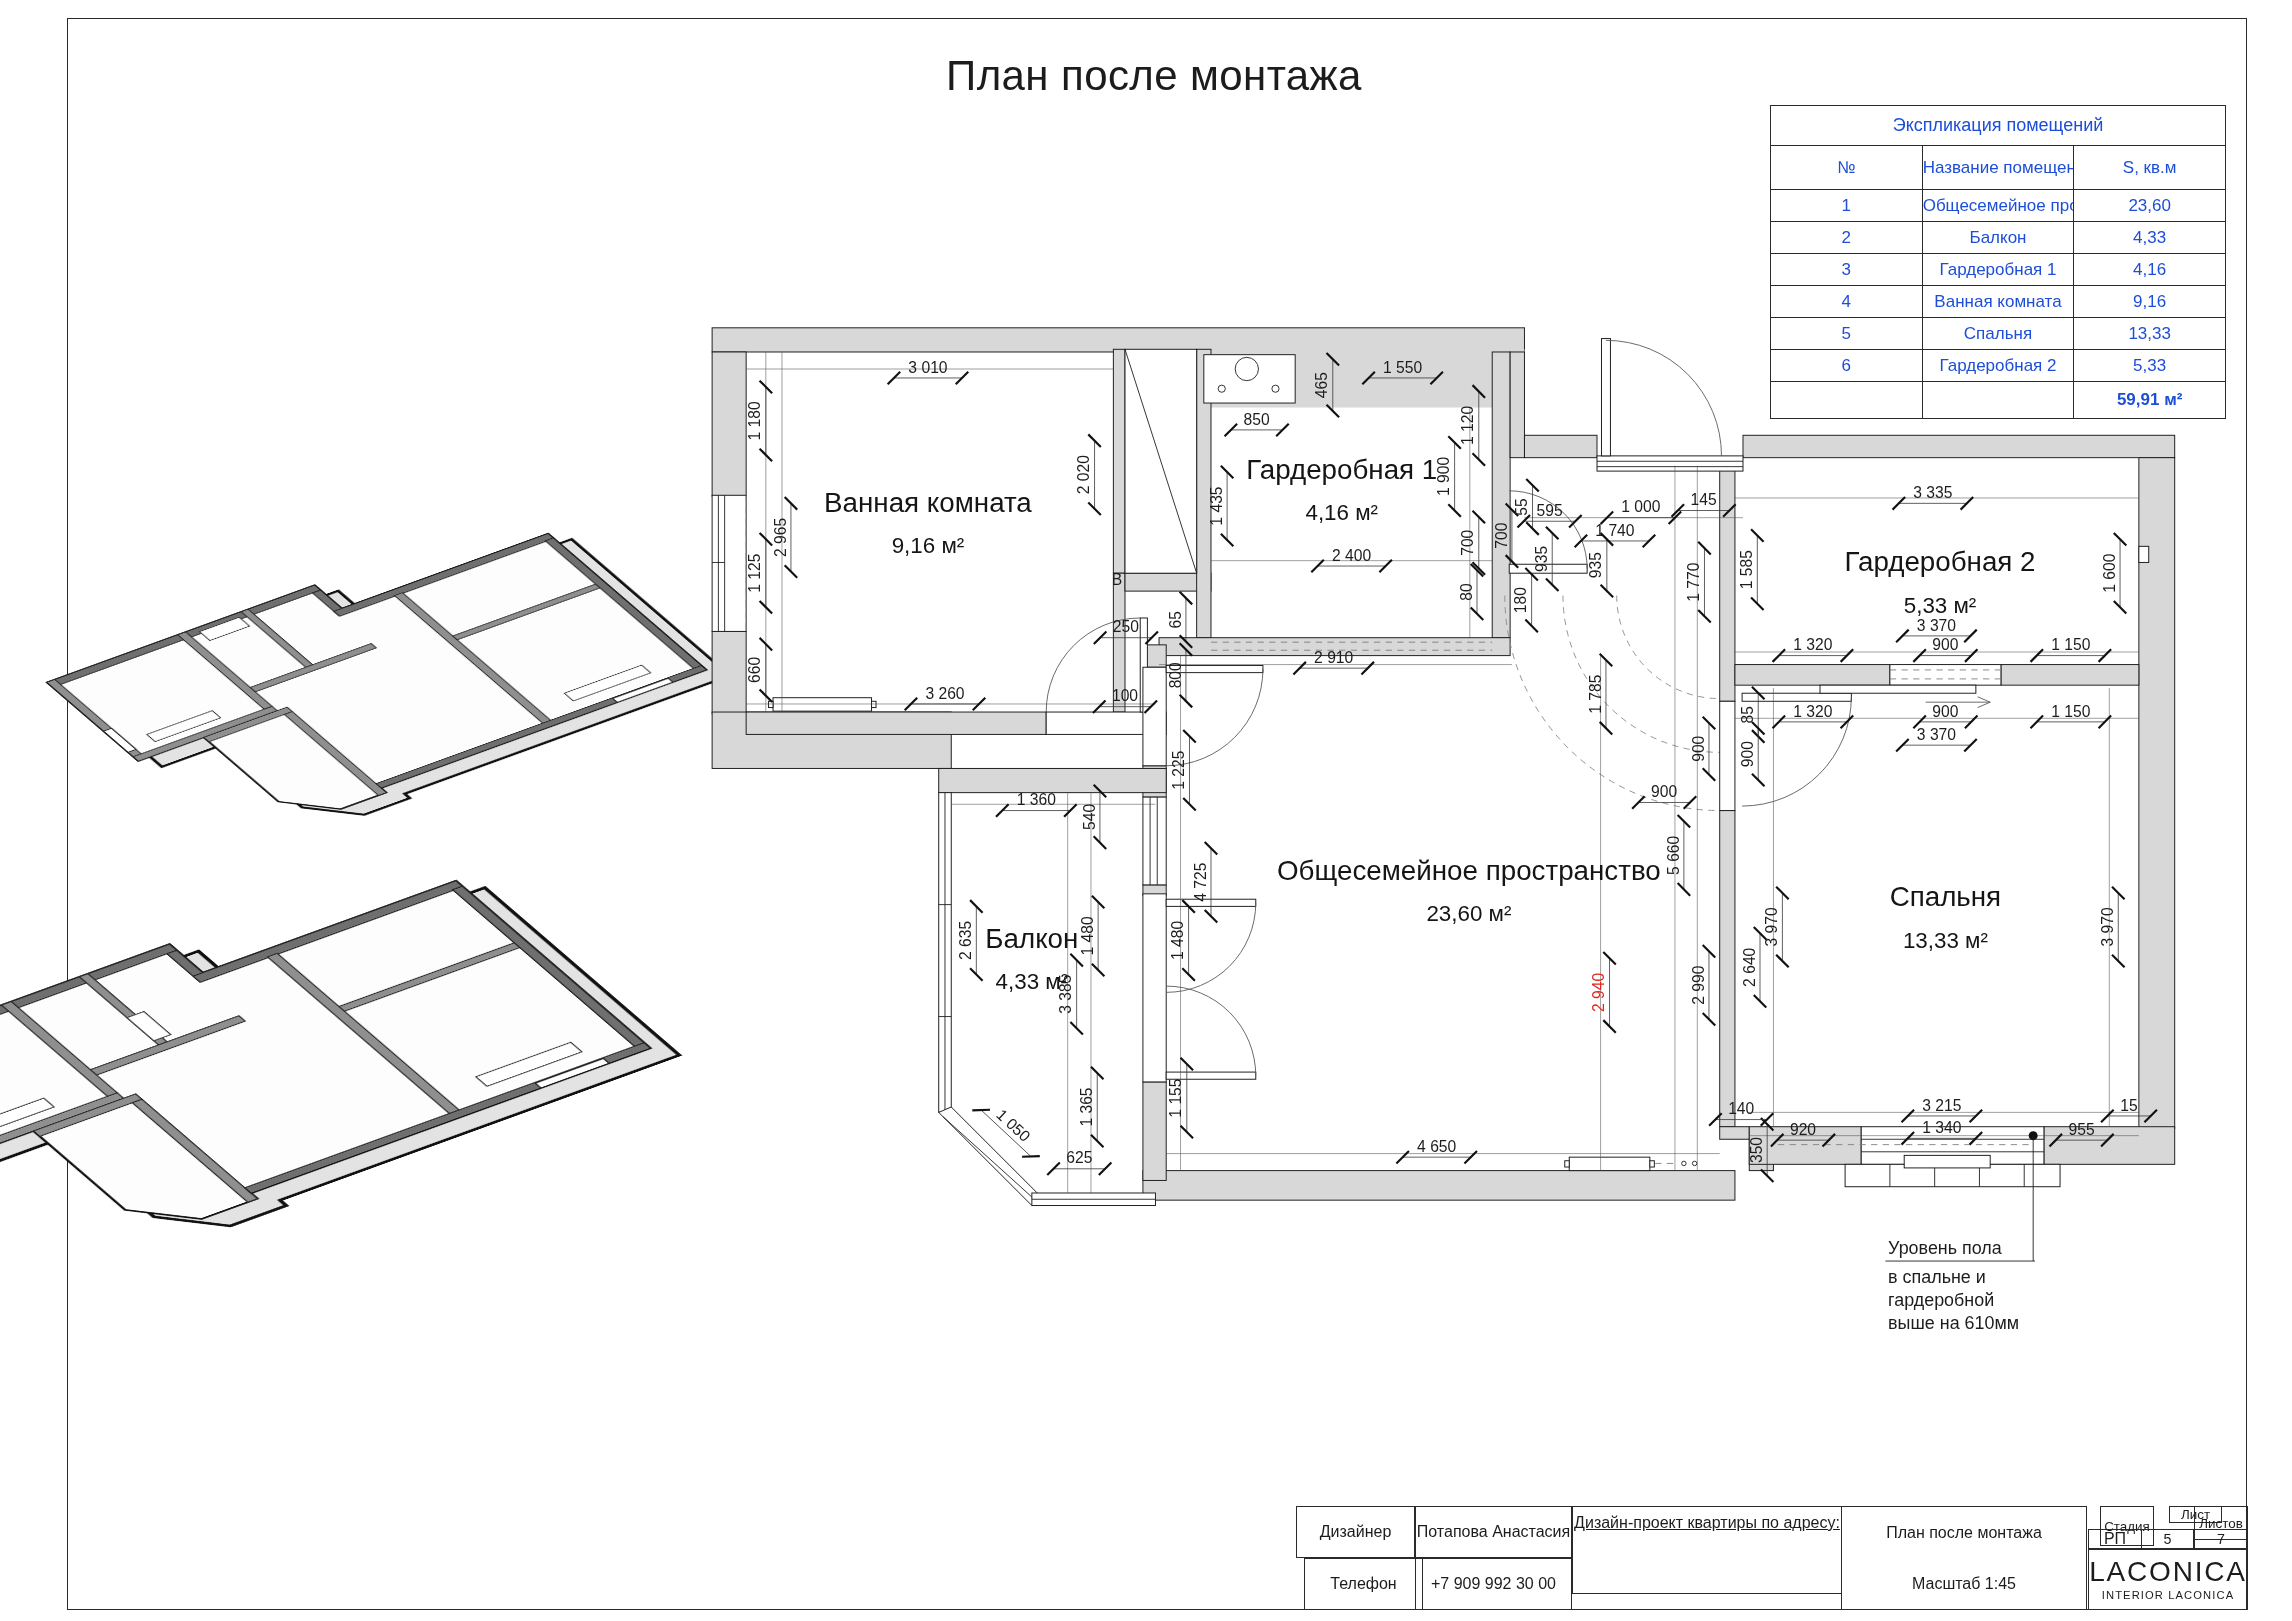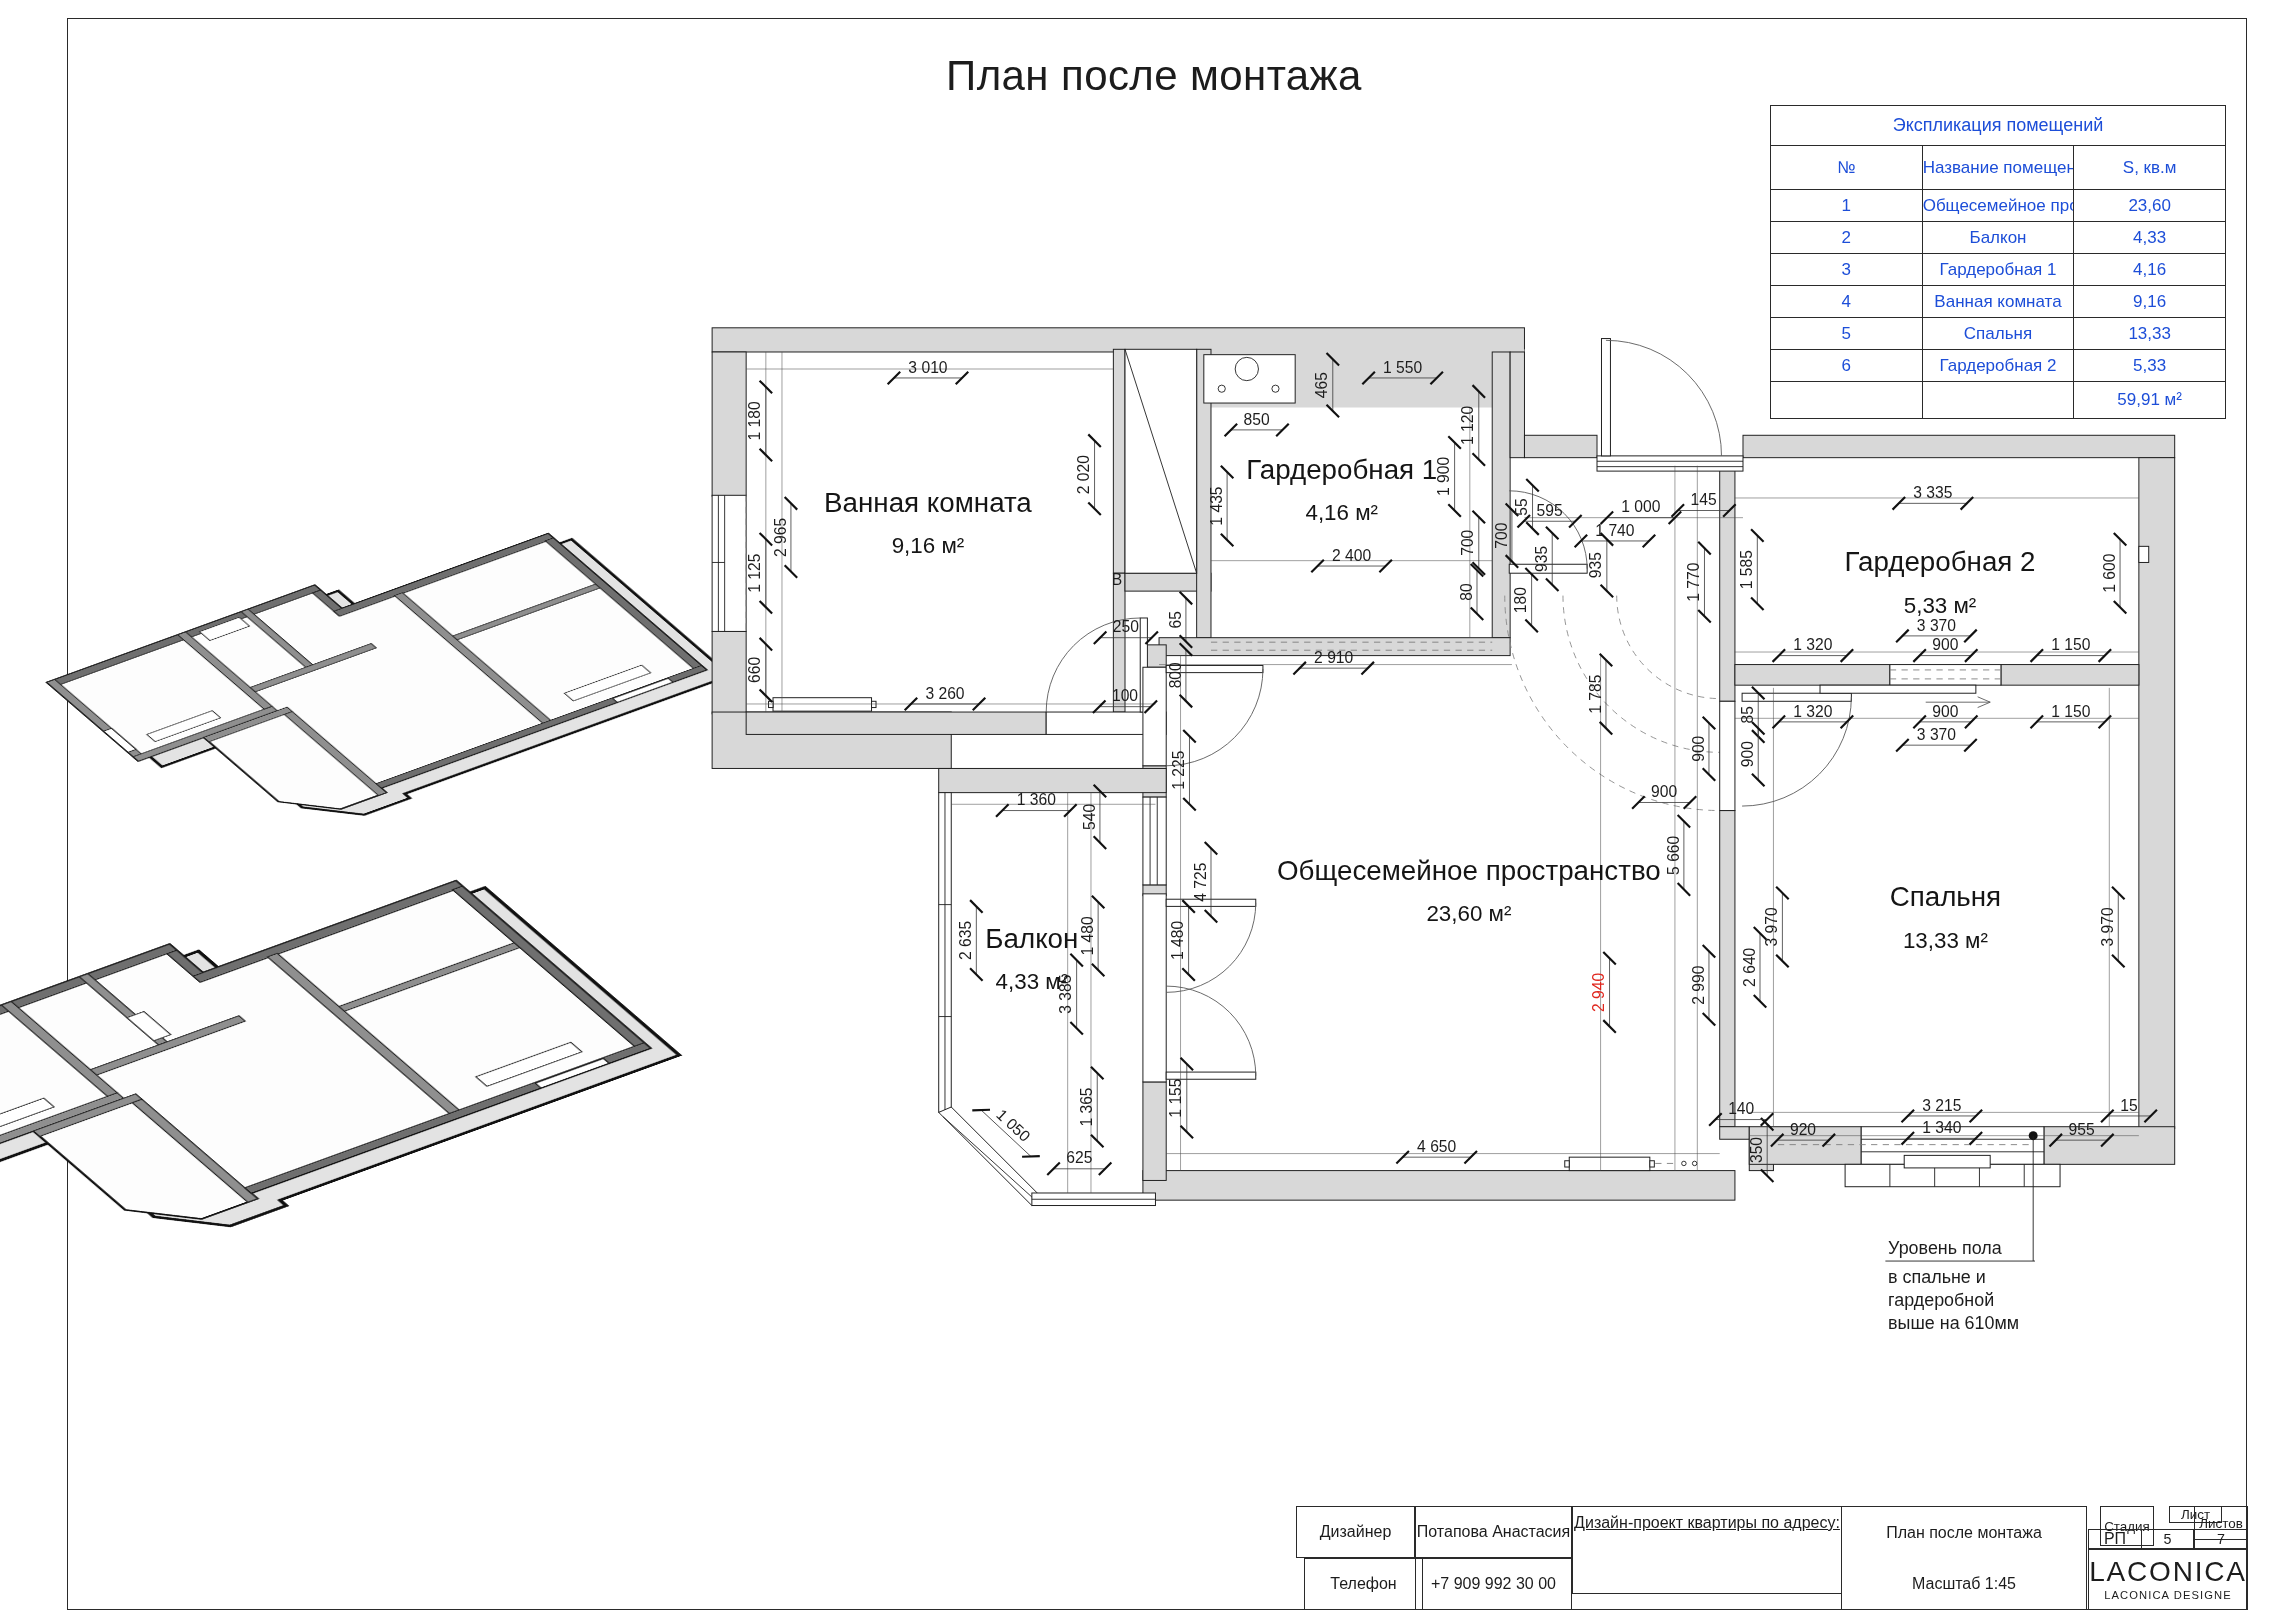--- a/index.html
+++ b/index.html
@@ -6,21 +6,21 @@
   body{width:2293px;height:1622px;position:relative;font-family:"Liberation Sans",sans-serif;color:#1a1a1a;overflow:hidden;}
   .sheet-border{position:absolute;left:67px;top:18px;width:2180px;height:1592px;border:1.3px solid #2a2a2a;box-sizing:border-box;}
   .page-title{position:absolute;left:903px;top:52px;width:502px;text-align:center;font-size:42px;font-weight:400;letter-spacing:0.4px;color:#1c1c1c;}
 
   
   .sched{position:absolute;left:1770px;top:105px;width:456px;border-collapse:collapse;table-layout:fixed;font-size:17px;color:#1d4ed8;}
   .sched td,.sched th{border:0.9px solid #2a2a2a;text-align:center;font-weight:400;padding:0;overflow:hidden;white-space:nowrap;}
   .sched .t-title td{height:39px;font-size:18px;}
   .sched .t-head td{height:43px;}
   .sched .t-row td{height:31px;}
-  .sched .t-total td{height:36px;}
+  .sched .t-total td{height:36px;font-weight:bold;}
   .c-num{width:72px;} .c-name{width:290px;} .c-area{width:94px;}
 
   
   svg text{font-family:"Liberation Sans",sans-serif;}
   .plan-svg{position:absolute;left:0;top:0;pointer-events:none;}
   .wall{fill:#d8d8d8;stroke:#1f1f1f;stroke-width:1.1;}
   .wallnb{fill:#d8d8d8;stroke:none;}
   .whitebox{fill:#ffffff;stroke:#1f1f1f;stroke-width:1.1;}
   .thin{stroke:#1f1f1f;stroke-width:1;fill:none;}
   .arc{stroke:#5a5a5a;stroke-width:1;fill:none;}
@@ -801,16 +801,16 @@
     <span>Масштаб 1:45</span>
   </div>
   <div class="cell small" style="left:792px;top:0;width:54px;height:40px;margin-left:12px;">Стадия</div>
   <div class="cell small" style="left:845px;top:0;width:53px;height:17px;margin-left:28px;">Лист</div>
   <div class="cell small" style="left:898px;top:0;width:54px;height:34px;">Листов</div>
   <div class="cell" style="left:792px;top:23px;width:54px;height:19.7px;font-size:16px;">РП</div>
   <div class="cell" style="left:845px;top:23px;width:53px;height:19.7px;font-size:14.3px;">5</div>
   <div class="cell" style="left:898px;top:23px;width:54px;height:19.7px;font-size:14.3px;">7</div>
   <div class="cell" style="left:792px;top:43px;width:160px;height:61px;flex-direction:column;">
     <span class="brand">LACONICA</span>
-    <span class="brand-sub">LACONICA DESIGNE</span>
+    <span class="brand-sub">INTERIOR LACONICA</span>
   </div>
 </div>
 
 
 </body></html>

